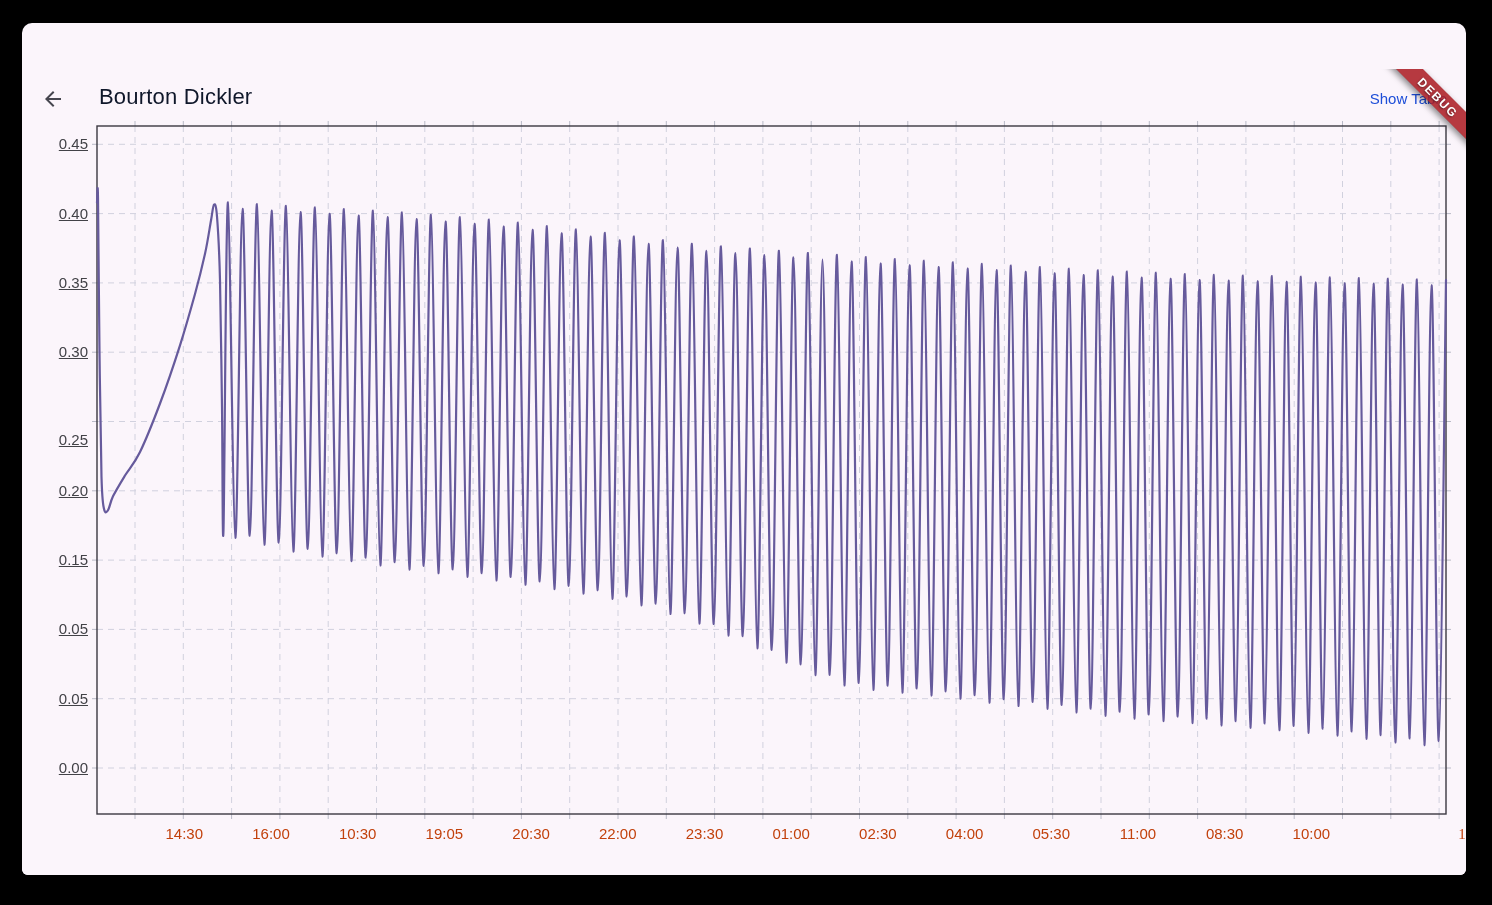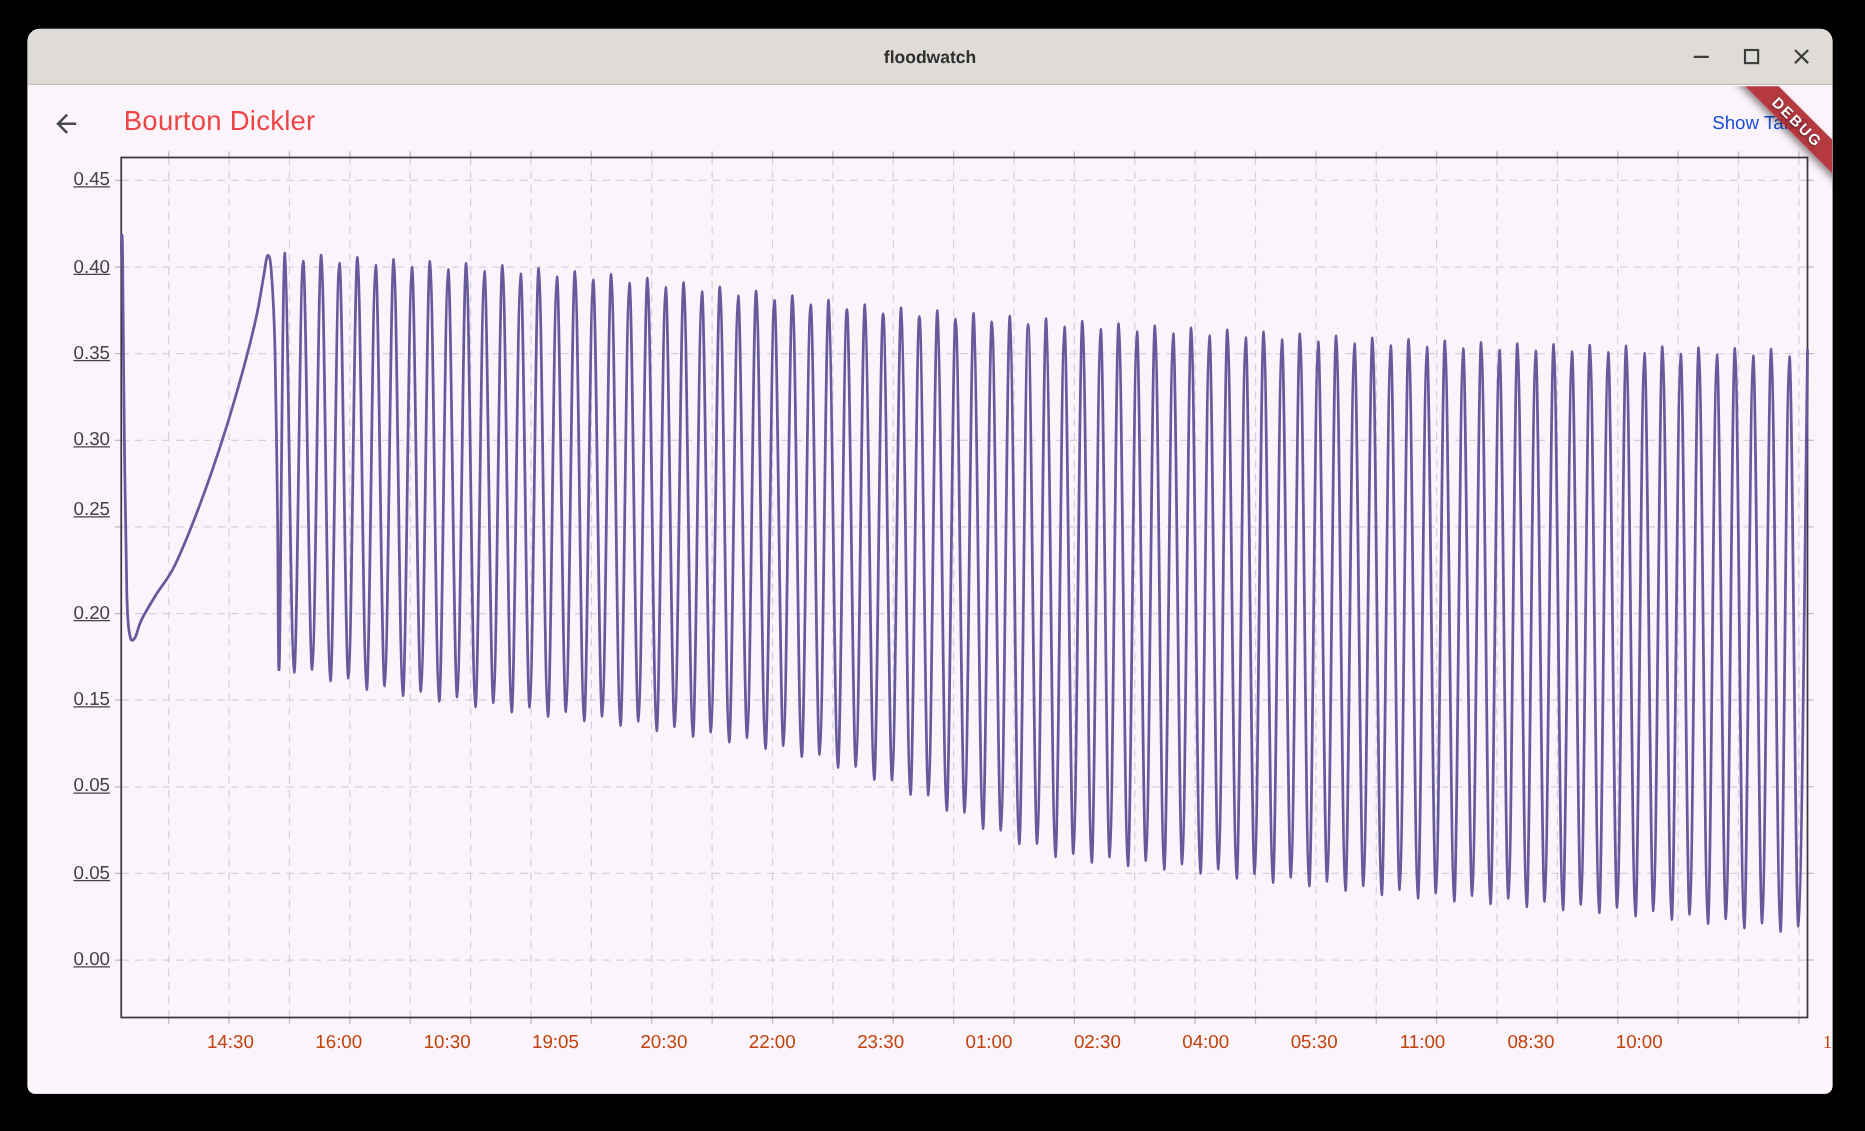--- a/index.html
+++ b/index.html
@@ -19,21 +19,21 @@
   .winbtn { width:24px; height:24px; background:transparent; border:none;
             display:flex; align-items:center; justify-content:center; cursor:pointer; }
 
   
   .content { position:absolute; left:0; right:0; top:46px; bottom:0; background:#fbf5fb; }
 
   .back-btn { position:absolute; left:17px; top:16px; width:28px; height:28px;
               background:transparent; border:none; cursor:pointer;
               display:flex; align-items:center; justify-content:center; }
   .page-title { position:absolute; left:77px; top:15px; font-size:22px; font-weight:400;
-                color:#ef4444; letter-spacing:.2px; }
+                color:#0f172a; letter-spacing:.2px; }
   .show-table-btn { position:absolute; right:19px; top:21px; background:transparent; border:none;
                     font-size:15px; color:#1d4ed8; cursor:pointer;
                     font-family:"Liberation Sans", sans-serif;margin-left:35px; }
 
   
   .plot-svg { position:absolute; left:69px; top:51px; }
   .grid   { stroke:#d1d1de; stroke-width:1; stroke-dasharray:6 5; fill:none; }
   .tick   { stroke:#b9bac7; stroke-width:1; }
   .border { fill:none; stroke:#3b3841; stroke-width:1.4; }
   .series { fill:none; stroke:#665a9c; stroke-width:2.2;
@@ -53,41 +53,20 @@
                   display:flex; align-items:center; justify-content:center;
                   box-shadow:0 3px 6px rgba(0,0,0,0.45); }
   .debug-ribbon span { color:#fff; font-size:12px; font-weight:bold; letter-spacing:1.5px;
                        text-shadow:0 1px 2px rgba(0,0,0,0.5); }
 </style>
 </head>
 <body>
 
 <div class="window">
 
-  <div class="titlebar">
-    <div class="titlebar-title">floodwatch</div>
-    <div class="window-controls">
-      <button class="winbtn">
-        <svg width="24" height="24">
-          <line x1="6" y1="12.5" x2="18" y2="12.5" stroke="#3c3c3e" stroke-width="1.7"></line>
-        </svg>
-      </button>
-      <button class="winbtn">
-        <svg width="24" height="24">
-          <rect x="7" y="7" width="10.5" height="10.5" fill="none" stroke="#3c3c3e" stroke-width="1.7"></rect>
-        </svg>
-      </button>
-      <button class="winbtn">
-        <svg width="24" height="24">
-          <line x1="7" y1="7" x2="17.5" y2="17.5" stroke="#3c3c3e" stroke-width="1.7"></line>
-          <line x1="17.5" y1="7" x2="7" y2="17.5" stroke="#3c3c3e" stroke-width="1.7"></line>
-        </svg>
-      </button>
-    </div>
-  </div>
 
   <div class="content">
 
     <button class="back-btn">
       <svg width="24" height="24" viewBox="0 0 24 24">
         <path d="M20 11H7.83l5.59-5.59L12 4l-8 8 8 8 1.41-1.41L7.83 13H20v-2z" fill="#46464f"></path>
       </svg>
     </button>
 
     <h1 class="page-title">Bourton Dickler</h1>
@@ -211,21 +190,21 @@
           <line class="tick" x1="1342.1" y1="-5" x2="1342.1" y2="0"></line>
           <line class="tick" x1="1342.1" y1="688" x2="1342.1" y2="693"></line>
           <rect class="border" x="0" y="0" width="1349" height="688"></rect>
           <path class="series" d="M0.0 76.5C0.2 75.8 0.6 47.4 1.0 72.3C1.4 97.3 1.9 179.8 2.5 226.2C3.1 272.6 3.8 324.8 4.5 350.9C5.3 377.0 5.9 377.3 7.0 382.8C8.1 388.4 9.5 386.3 11.0 384.2C12.5 382.1 13.2 376.1 16.0 370.3C18.8 364.6 23.5 356.9 28.0 349.5C32.5 342.2 37.2 338.0 43.0 326.0C48.8 314.0 56.3 295.3 63.0 277.5C69.7 259.7 77.2 237.5 83.0 219.3C88.8 201.0 93.8 183.2 98.0 168.0C102.2 152.7 105.3 140.0 108.0 127.8C110.7 115.5 112.5 102.7 114.0 94.5C115.5 86.3 116.0 79.3 117.0 78.6C118.0 77.9 119.0 77.8 120.0 90.4C121.0 103.0 122.2 122.2 123.0 154.1C123.8 186.0 124.4 240.1 125.0 281.6C125.6 323.2 125.5 437.8 126.5 403.6C127.5 369.4 129.0 75.1 131.0 76.5C133.0 77.9 135.8 410.7 138.3 411.8C140.7 412.9 143.1 83.2 145.5 82.9C147.9 82.5 150.3 410.5 152.8 409.7C155.2 408.9 157.6 76.7 160.0 78.2C162.4 79.7 164.8 417.6 167.3 418.7C169.7 419.7 172.1 84.9 174.5 84.6C176.9 84.2 179.3 417.4 181.8 416.6C184.2 415.8 186.6 78.4 189.0 79.9C191.4 81.4 193.8 424.5 196.3 425.6C198.7 426.6 201.1 86.7 203.5 86.2C205.9 85.8 208.3 423.6 210.8 422.8C213.2 422.0 215.6 80.2 218.0 81.5C220.4 82.8 222.8 429.5 225.3 430.6C227.7 431.6 230.1 88.4 232.5 87.8C234.9 87.3 237.3 428.0 239.8 427.2C242.2 426.4 244.6 81.8 247.0 83.1C249.4 84.4 251.8 433.9 254.3 435.0C256.7 436.0 259.1 90.0 261.5 89.5C263.9 88.9 266.3 432.4 268.8 431.6C271.2 430.8 273.6 83.4 276.0 84.7C278.4 86.0 280.8 438.3 283.3 439.4C285.7 440.5 288.1 91.6 290.5 91.1C292.9 90.5 295.3 436.8 297.8 436.1C300.2 435.3 302.6 85.1 305.0 86.4C307.4 87.6 309.8 442.4 312.3 443.6C314.7 444.7 317.1 93.7 319.5 93.1C321.9 92.5 324.3 440.5 326.8 439.8C329.2 439.1 331.6 87.6 334.0 88.8C336.4 90.0 338.8 446.1 341.3 447.2C343.7 448.3 346.1 96.2 348.5 95.5C350.9 94.9 353.3 444.2 355.8 443.4C358.2 442.7 360.6 90.0 363.0 91.2C365.4 92.4 367.8 449.7 370.3 450.8C372.7 451.9 375.1 98.6 377.5 97.9C379.9 97.3 382.3 447.8 384.8 447.1C387.2 446.3 389.6 92.4 392.0 93.6C394.4 94.8 396.8 453.3 399.3 454.4C401.7 455.6 404.1 101.1 406.5 100.5C408.9 99.9 411.3 451.6 413.8 451.0C416.2 450.3 418.6 95.4 421.0 96.6C423.4 97.9 425.8 457.5 428.3 458.7C430.7 459.9 433.1 104.5 435.5 103.9C437.9 103.3 440.3 456.0 442.8 455.4C445.2 454.8 447.6 98.8 450.0 100.1C452.4 101.4 454.8 461.9 457.3 463.1C459.7 464.4 462.1 107.9 464.5 107.3C466.9 106.8 469.3 460.5 471.8 459.8C474.2 459.2 476.6 102.2 479.0 103.5C481.4 104.8 483.8 466.4 486.3 467.6C488.7 468.8 491.1 111.3 493.5 110.7C495.9 110.2 498.3 464.9 500.8 464.2C503.2 463.6 505.6 105.5 508.0 106.9C510.4 108.4 512.8 471.6 515.3 472.8C517.7 474.1 520.1 114.7 522.5 114.3C524.9 113.9 527.3 471.1 529.8 470.5C532.2 469.9 534.6 109.1 537.0 110.5C539.4 112.0 541.8 478.0 544.3 479.3C546.7 480.5 549.1 118.2 551.5 117.9C553.9 117.6 556.3 478.2 558.8 477.6C561.2 477.0 563.6 112.4 566.0 114.2C568.4 115.9 570.8 486.7 573.3 487.9C575.7 489.2 578.1 121.6 580.5 121.5C582.9 121.4 585.3 487.8 587.8 487.2C590.2 486.6 592.6 116.1 595.0 117.8C597.4 119.5 599.8 496.4 602.3 497.6C604.7 498.8 607.1 124.7 609.5 124.8C611.9 124.9 614.3 498.8 616.8 498.0C619.2 497.3 621.6 118.5 624.0 120.4C626.4 122.3 628.8 508.5 631.3 509.6C633.7 510.7 636.1 126.9 638.5 127.0C640.9 127.1 643.3 510.8 645.8 510.1C648.2 509.3 650.6 120.6 653.0 122.6C655.4 124.6 657.8 521.1 660.3 522.3C662.7 523.4 665.1 129.0 667.5 129.2C669.9 129.5 672.3 524.7 674.8 523.9C677.2 523.2 679.6 122.7 682.0 124.8C684.4 126.9 686.8 535.6 689.3 536.7C691.7 537.8 694.1 131.2 696.5 131.4C698.9 131.7 701.3 539.1 703.8 538.3C706.2 537.6 708.6 125.2 711.0 127.0C713.4 128.8 715.8 548.0 718.3 549.1C720.7 550.2 723.1 133.6 725.5 133.5C727.9 133.5 730.3 549.5 732.8 548.8C735.2 548.0 737.6 127.2 740.0 129.0C742.4 130.8 744.8 558.4 747.3 559.5C749.7 560.6 752.1 136.0 754.5 135.5C756.9 135.1 759.3 557.7 761.8 556.9C764.2 556.1 766.6 129.8 769.0 131.0C771.4 132.1 773.8 562.8 776.3 563.9C778.7 564.9 781.1 138.2 783.5 137.5C785.9 136.8 788.3 560.5 790.8 559.7C793.2 559.0 795.6 131.8 798.0 133.0C800.4 134.1 802.8 565.6 805.3 566.7C807.7 567.7 810.1 140.1 812.5 139.4C814.9 138.7 817.3 563.3 819.8 562.5C822.2 561.7 824.6 133.5 827.0 134.7C829.4 135.8 831.8 568.4 834.3 569.5C836.7 570.5 839.1 141.7 841.5 141.0C843.9 140.3 846.3 566.1 848.8 565.3C851.2 564.6 853.6 135.0 856.0 136.3C858.4 137.5 860.8 571.7 863.3 572.7C865.7 573.8 868.1 143.2 870.5 142.6C872.9 142.0 875.3 570.0 877.8 569.2C880.2 568.4 882.6 136.6 885.0 137.9C887.4 139.1 889.8 575.7 892.3 576.7C894.7 577.8 897.1 144.8 899.5 144.2C901.9 143.6 904.3 573.8 906.8 573.1C909.2 572.3 911.6 138.3 914.0 139.5C916.4 140.6 918.8 578.9 921.3 580.0C923.7 581.1 926.1 146.5 928.5 145.8C930.9 145.1 933.3 576.7 935.8 575.9C938.2 575.1 940.6 139.9 943.0 141.1C945.4 142.3 947.8 581.8 950.3 582.8C952.7 583.9 955.1 148.1 957.5 147.4C959.9 146.8 962.3 579.8 964.8 579.0C967.2 578.2 969.6 141.5 972.0 142.7C974.4 143.9 976.8 585.3 979.3 586.4C981.7 587.4 984.1 149.7 986.5 149.0C988.9 148.4 991.3 583.4 993.8 582.6C996.2 581.8 998.6 143.1 1001.0 144.3C1003.4 145.5 1005.8 588.8 1008.3 589.8C1010.7 590.9 1013.1 151.2 1015.5 150.5C1017.9 149.8 1020.3 586.5 1022.8 585.7C1025.2 584.9 1027.6 144.4 1030.0 145.5C1032.4 146.7 1034.8 591.6 1037.3 592.6C1039.7 593.7 1042.1 152.4 1044.5 151.7C1046.9 151.0 1049.3 589.3 1051.8 588.5C1054.2 587.7 1056.6 145.7 1059.0 146.7C1061.4 147.8 1063.8 594.1 1066.3 595.1C1068.7 596.1 1071.1 153.7 1073.5 152.9C1075.9 152.1 1078.3 591.4 1080.8 590.5C1083.2 589.7 1085.6 146.9 1088.0 148.0C1090.4 149.0 1092.8 596.1 1095.3 597.1C1097.7 598.1 1100.1 154.8 1102.5 154.1C1104.9 153.4 1107.3 593.5 1109.8 592.7C1112.2 591.8 1114.6 147.7 1117.0 148.9C1119.4 150.0 1121.8 598.4 1124.3 599.4C1126.7 600.4 1129.1 155.4 1131.5 154.7C1133.9 154.0 1136.3 595.9 1138.8 595.1C1141.2 594.2 1143.6 148.3 1146.0 149.5C1148.4 150.6 1150.8 600.8 1153.3 601.8C1155.7 602.8 1158.1 156.0 1160.5 155.3C1162.9 154.6 1165.3 598.3 1167.8 597.5C1170.2 596.6 1172.6 148.9 1175.0 150.1C1177.4 151.2 1179.8 603.3 1182.3 604.2C1184.7 605.2 1187.1 156.6 1189.5 155.9C1191.9 155.2 1194.3 600.8 1196.8 599.9C1199.2 599.0 1201.6 149.5 1204.0 150.7C1206.4 151.8 1208.8 605.8 1211.3 606.8C1213.7 607.7 1216.1 157.3 1218.5 156.6C1220.9 155.9 1223.3 603.5 1225.8 602.6C1228.2 601.7 1230.6 150.2 1233.0 151.4C1235.4 152.5 1237.8 608.6 1240.3 609.6C1242.7 610.5 1245.1 157.9 1247.5 157.3C1249.9 156.6 1252.3 606.3 1254.8 605.5C1257.2 604.6 1259.6 150.8 1262.0 152.1C1264.4 153.3 1266.8 611.8 1269.3 612.8C1271.7 613.8 1274.1 158.6 1276.5 157.9C1278.9 157.3 1281.3 610.0 1283.8 609.1C1286.2 608.2 1288.6 151.5 1291.0 152.7C1293.4 154.0 1295.8 615.5 1298.3 616.4C1300.7 617.4 1303.1 159.3 1305.5 158.6C1307.9 158.0 1310.3 613.2 1312.8 612.4C1315.2 611.5 1317.6 152.3 1320.0 153.4C1322.4 154.6 1324.8 618.2 1327.3 619.2C1329.7 620.2 1332.1 160.0 1334.5 159.3C1336.9 158.6 1339.3 615.9 1341.8 615.0C1344.2 614.1 1347.8 230.9 1349.0 154.1" stroke="#665a9c"></path>
         </svg>
       <div id="y-labels">
           <div class="ylab" style="top: 66.2949px;">0.45</div>
           <div class="ylab" style="top: 135.594px;">0.40</div>
           <div class="ylab" style="top: 204.893px;">0.35</div>
           <div class="ylab" style="top: 274.192px;">0.30</div>
-          <div class="ylab" style="top: 330px;">0.25</div>
+          <div class="ylab" style="top: 362px;">0.25</div>
           <div class="ylab" style="top: 412.79px;">0.20</div>
           <div class="ylab" style="top: 482.089px;">0.15</div>
           <div class="ylab" style="top: 551.388px;">0.05</div>
           <div class="ylab" style="top: 620.687px;">0.05</div>
           <div class="ylab" style="top: 689.985px;">0.00</div>
         </div>
       <div id="x-labels">
           <div class="xlab" style="left: 127.3px;">14:30</div>
           <div class="xlab" style="left: 214px;">16:00</div>
           <div class="xlab" style="left: 300.7px;">10:30</div>

